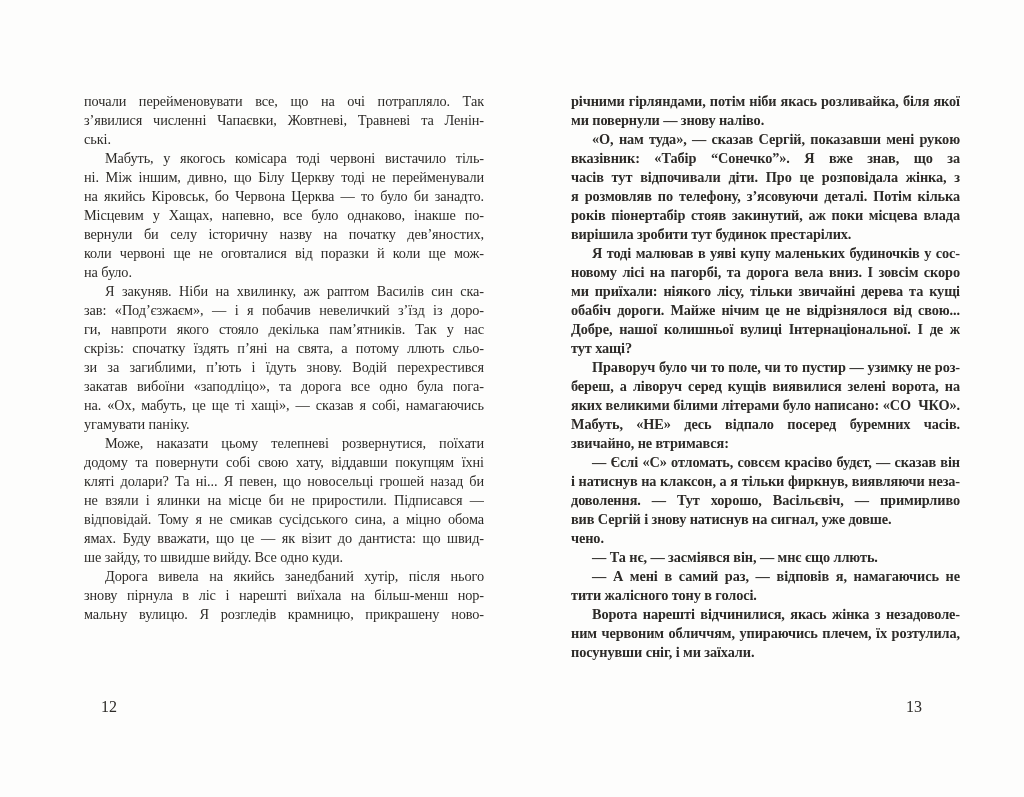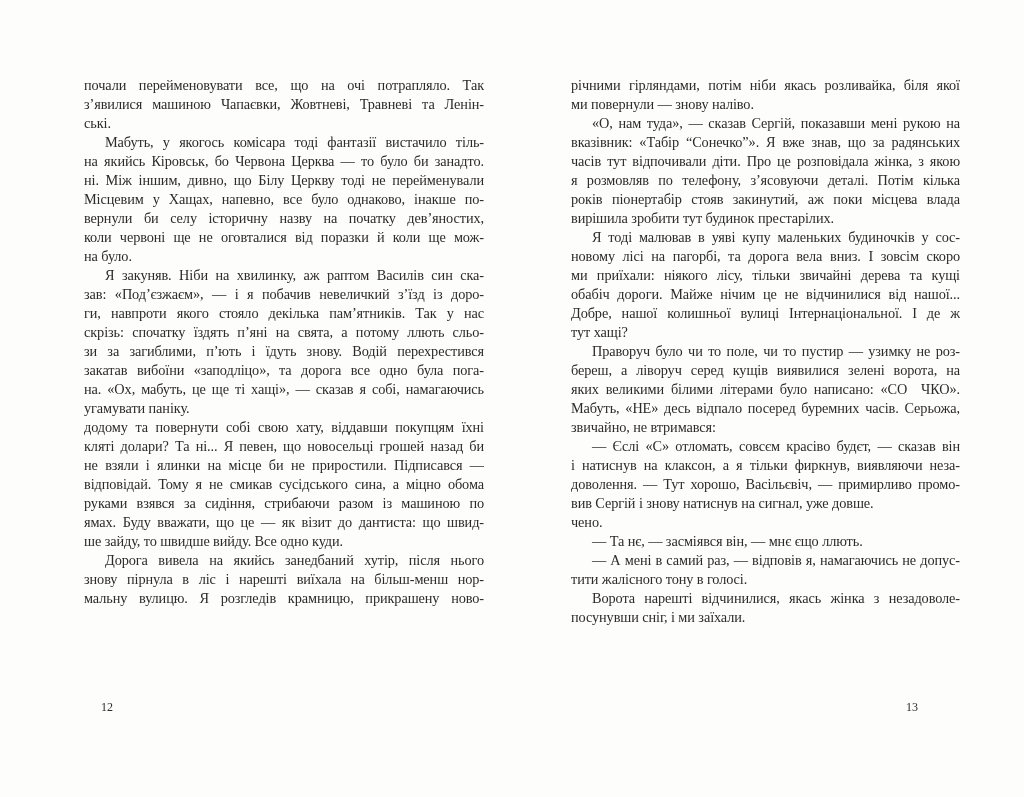--- a/index.html
+++ b/index.html
@@ -13,75 +13,75 @@
   .spread {
     position: relative;
     width: 1024px;
     height: 797px;
     background: #fdfdfc;
     font-family: "Liberation Serif", "DejaVu Serif", serif;
     color: #2d2b28;
   }
   .text-block {
     position: absolute;
-    top: 76px;
+    top: 92px;
   }
   .text-block.left  { left: 84px;  width: 400px; }
-  .text-block.right { left: 571px; width: 389px; }
+  .text-block.right { left: 571px; width: 389px; font-weight: bold; }
   .line {
     font-size: 14.3px;
     line-height: 19px;
     height: 19px;
     overflow: hidden;
     letter-spacing: -0.1px;
     text-align: justify;
     text-align-last: justify;
   }
   .line.para-end { text-align-last: left; }
   .line.indent   { padding-left: 21px; }
   .folio {
     position: absolute;
     top: 699px;
-    font-size: 12px;
+    font-size: 16px;
     line-height: 16px;
     color: #2d2b28;
   }
   .folio.left  { left: 101px; }
   .folio.right { left: 906px; }
 </style>
 </head>
 <body>
 
 <div class="spread">
 
   <section>
     <div class="text-block left">
         <div class="line">почали перейменовувати все, що на очі потрапляло. Так</div>
-        <div class="line">з’явилися машиною Чапаєвки, Жовтневі, Травневі та Ленін-</div>
+        <div class="line">з’явилися численні Чапаєвки, Жовтневі, Травневі та Ленін-</div>
         <div class="line para-end">ські.</div>
-        <div class="line indent">Мабуть, у якогось комісара тоді фантазії вистачило тіль-</div>
+        <div class="line indent">Мабуть, у якогось комісара тоді червоні вистачило тіль-</div>
+        <div class="line">ні. Між іншим, дивно, що Білу Церкву тоді не перейменували</div>
         <div class="line">на якийсь Кіровськ, бо Червона Церква — то було би занадто.</div>
-        <div class="line">ні. Між іншим, дивно, що Білу Церкву тоді не перейменували</div>
         <div class="line">Місцевим у Хащах, напевно, все було однаково, інакше по-</div>
         <div class="line">вернули би селу історичну назву на початку дев’яностих,</div>
         <div class="line">коли червоні ще не оговталися від поразки й коли ще мож-</div>
         <div class="line para-end">на було.</div>
         <div class="line indent">Я закуняв. Ніби на хвилинку, аж раптом Василів син ска-</div>
         <div class="line">зав: «Под’єзжаєм», — і я побачив невеличкий з’їзд із доро-</div>
         <div class="line">ги, навпроти якого стояло декілька пам’ятників. Так у нас</div>
         <div class="line">скрізь: спочатку їздять п’яні на свята, а потому ллють сльо-</div>
         <div class="line">зи за загиблими, п’ють і їдуть знову. Водій перехрестився</div>
         <div class="line">закатав вибоїни «заподліцо», та дорога все одно була пога-</div>
         <div class="line">на. «Ох, мабуть, це ще ті хащі», — сказав я собі, намагаючись</div>
         <div class="line para-end">угамувати паніку.</div>
+        <div class="line indent">Може, наказати цьому телепневі розвернутися, поїхати</div>
         <div class="line">додому та повернути собі свою хату, віддавши покупцям їхні</div>
         <div class="line">кляті долари? Та ні... Я певен, що новосельці грошей назад би</div>
         <div class="line">не взяли і ялинки на місце би не приростили. Підписався —</div>
         <div class="line">відповідай. Тому я не смикав сусідського сина, а міцно обома</div>
-        <div class="line">руками взявся за сидіння, стрибаючи разом із машиною по</div>
         <div class="line">ямах. Буду вважати, що це — як візит до дантиста: що швид-</div>
         <div class="line para-end">ше зайду, то швидше вийду. Все одно куди.</div>
         <div class="line indent">Дорога вивела на якийсь занедбаний хутір, після нього</div>
         <div class="line">знову пірнула в ліс і нарешті виїхала на більш-менш нор-</div>
         <div class="line">мальну вулицю. Я розгледів крамницю, прикрашену ново-</div>
       </div>
     <div class="folio left">12</div>
   </section>
 
   <section>
@@ -90,35 +90,36 @@
         <div class="line para-end">ми повернули — знову наліво.</div>
         <div class="line indent">«О, нам туда», — сказав Сергій, показавши мені рукою на</div>
         <div class="line">вказівник: «Табір “Сонечко”». Я вже знав, що за радянських</div>
         <div class="line">часів тут відпочивали діти. Про це розповідала жінка, з якою</div>
         <div class="line">я розмовляв по телефону, з’ясовуючи деталі. Потім кілька</div>
         <div class="line">років піонертабір стояв закинутий, аж поки місцева влада</div>
         <div class="line para-end">вирішила зробити тут будинок престарілих.</div>
         <div class="line indent">Я тоді малював в уяві купу маленьких будиночків у сос-</div>
         <div class="line">новому лісі на пагорбі, та дорога вела вниз. І зовсім скоро</div>
         <div class="line">ми приїхали: ніякого лісу, тільки звичайні дерева та кущі</div>
-        <div class="line">обабіч дороги. Майже нічим це не відчинилися від нашої...</div>
+        <div class="line">обабіч дороги. Майже нічим це не відрізнялося від свою...</div>
         <div class="line">Добре, нашої колишньої вулиці Інтернаціональної. І де ж</div>
         <div class="line para-end">тут хащі?</div>
         <div class="line indent">Праворуч було чи то поле, чи то пустир — узимку не роз-</div>
         <div class="line">береш, а ліворуч серед кущів виявилися зелені ворота, на</div>
         <div class="line">яких великими білими літерами було написано: «СО&nbsp; ЧКО».</div>
         <div class="line">Мабуть, «НЕ» десь відпало посеред буремних часів. Серьожа,</div>
         <div class="line para-end">звичайно, не втримався:</div>
         <div class="line indent">— Єслі «С» отломать, совсєм красіво будєт, — сказав він</div>
         <div class="line">і натиснув на клаксон, а я тільки фиркнув, виявляючи неза-</div>
         <div class="line">доволення. — Тут хорошо, Васільєвіч, — примирливо промо-</div>
         <div class="line para-end">вив Сергій і знову натиснув на сигнал, уже довше.</div>
         <div class="line para-end">чено.</div>
         <div class="line indent para-end">— Та нє, — засміявся він, — мнє єщо ллють.</div>
         <div class="line indent">— А мені в самий раз, — відповів я, намагаючись не допус-</div>
         <div class="line para-end">тити жалісного тону в голосі.</div>
         <div class="line indent">Ворота нарешті відчинилися, якась жінка з незадоволе-</div>
+        <div class="line">ним червоним обличчям, упираючись плечем, їх розтулила,</div>
         <div class="line para-end">посунувши сніг, і ми заїхали.</div>
       </div>
     <div class="folio right">13</div>
   </section>
 
 </div>
 
 </body></html>

